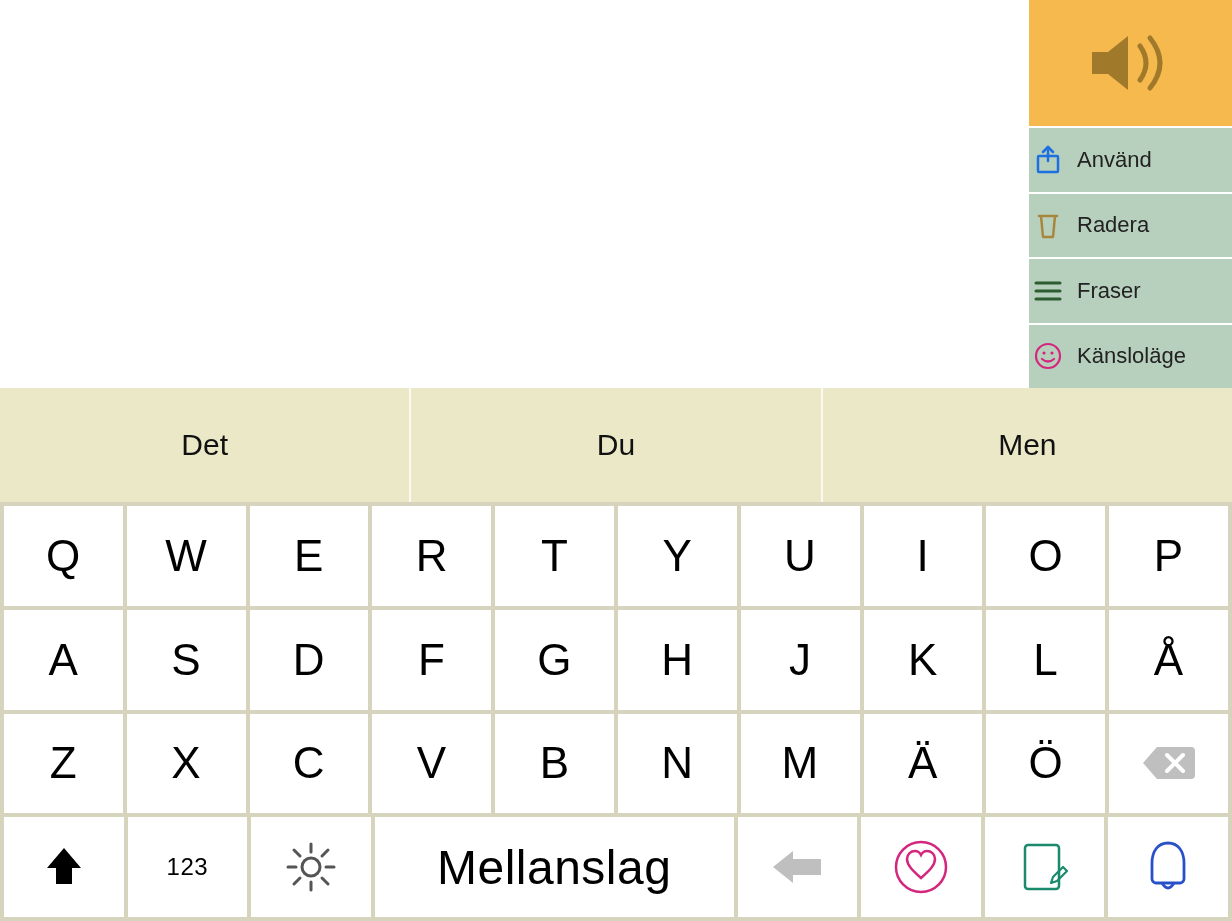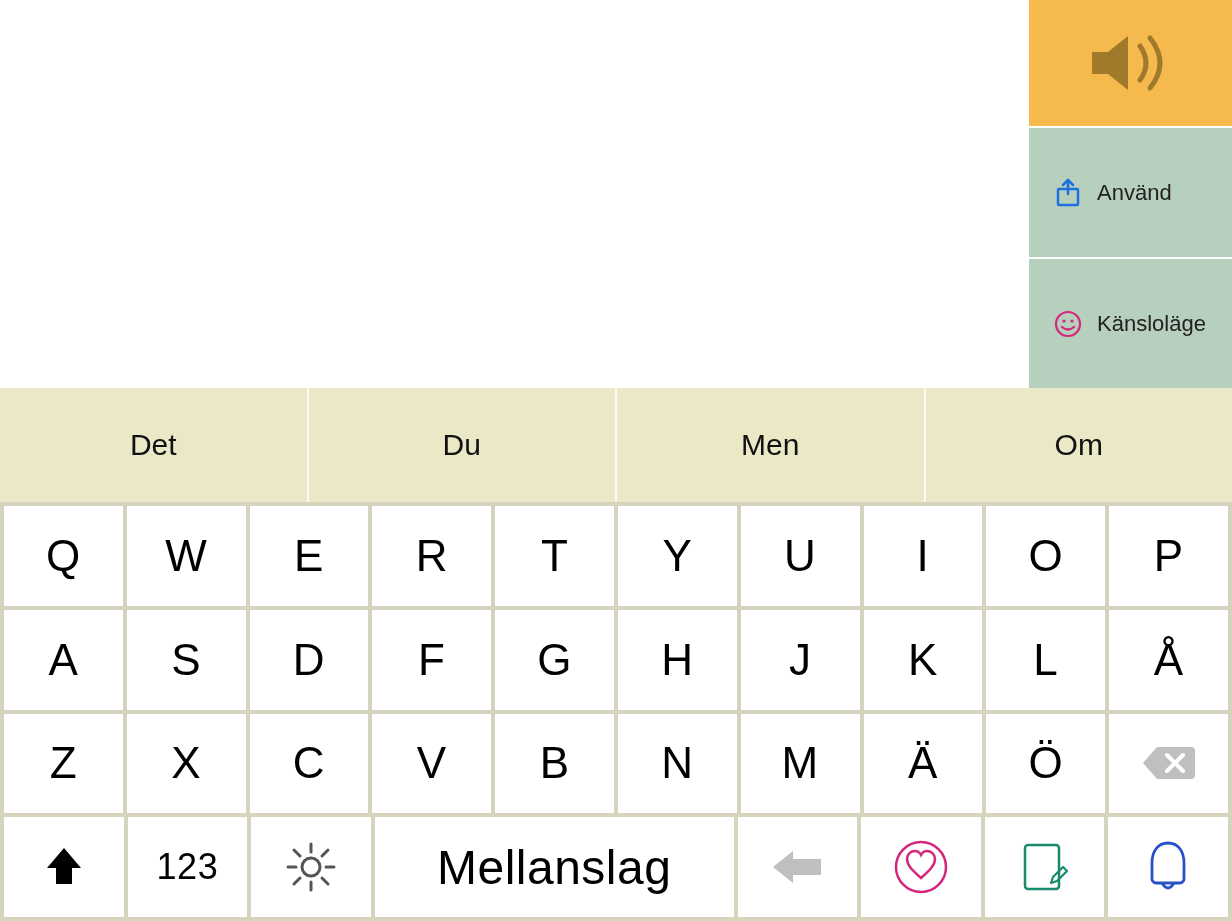--- a/index.html
+++ b/index.html
@@ -37,21 +37,21 @@
     align-items: center;
     justify-content: center;
     border-bottom: 2px solid #fff;
     cursor: pointer;
   }
   .side-item {
     flex: 1;
     background: #b7cfbd;
     display: flex;
     align-items: center;
-    padding-left: 24px;
+    padding-left: 4px;
     gap: 14px;
     font-size: 22px;
     color: #222;
     border-bottom: 2px solid #fff;
     cursor: pointer;
   }
   .side-item:last-child { border-bottom: none; text-align: right; }
   .side-icon {
     width: 30px;
     height: 30px;
@@ -95,21 +95,21 @@
     background: #fff;
     display: flex;
     align-items: center;
     justify-content: center;
     font-size: 44px;
     color: #000;
     cursor: pointer;
     letter-spacing: 0.5px;
   }
   .key.space { flex: 3; font-size: 48px; }
-  .key.func { font-size: 36px; }
+  .key.func { font-size: 24px; }
   .key svg { display: block; }
 </style>
 </head>
 <body>
 
 <div class="app">
 
   <div class="top">
     <div class="text-area"></div>
     <div class="side-panel">
@@ -128,21 +128,40 @@
         <span class="side-icon">
           <svg width="26" height="30" viewBox="0 0 26 30">
             <path d="M13 2 L13 16" stroke="#1e6fe0" stroke-width="2.5" fill="none" stroke-linecap="round"></path>
             <path d="M8 7 L13 2 L18 7" stroke="#1e6fe0" stroke-width="2.5" fill="none" stroke-linecap="round" stroke-linejoin="round"></path>
             <rect x="3" y="11" width="20" height="16" stroke="#1e6fe0" stroke-width="2.5" fill="none" rx="1"></rect>
           </svg>
         </span>
         <span>Använd</span>
       </div>
 
-
+      <div class="side-item">
+        <span class="side-icon">
+          <svg width="26" height="30" viewBox="0 0 26 30">
+            <path d="M4 6 H22" stroke="#a8873d" stroke-width="2.5" stroke-linecap="round"></path>
+            <path d="M6 6 L8 27 H18 L20 6" stroke="#a8873d" stroke-width="2.5" fill="none" stroke-linejoin="round"></path>
+          </svg>
+        </span>
+        <span>Radera</span>
+      </div>
+
+      <div class="side-item">
+        <span class="side-icon">
+          <svg width="28" height="22" viewBox="0 0 28 22">
+            <line x1="2" y1="3" x2="26" y2="3" stroke="#2d5a2f" stroke-width="3" stroke-linecap="round"></line>
+            <line x1="2" y1="11" x2="26" y2="11" stroke="#2d5a2f" stroke-width="3" stroke-linecap="round"></line>
+            <line x1="2" y1="19" x2="26" y2="19" stroke="#2d5a2f" stroke-width="3" stroke-linecap="round"></line>
+          </svg>
+        </span>
+        <span>Fraser</span>
+      </div>
 
       <div class="side-item">
         <span class="side-icon">
           <svg width="30" height="30" viewBox="0 0 30 30">
             <circle cx="15" cy="15" r="12" stroke="#d4267d" stroke-width="2.2" fill="none"></circle>
             <circle cx="11" cy="12" r="1.6" fill="#d4267d"></circle>
             <circle cx="19" cy="12" r="1.6" fill="#d4267d"></circle>
             <path d="M9 18 Q15 23 21 18" stroke="#d4267d" stroke-width="2.2" fill="none" stroke-linecap="round"></path>
           </svg>
         </span>
@@ -155,23 +174,20 @@
   <div class="suggestions">
     <div class="sugg">
         <span>Det</span>
       </div>
     <div class="sugg">
         <span>Du</span>
       </div>
     <div class="sugg">
         <span>Men</span>
       </div>
-    <div class="sugg">
-        <span>Om</span>
-      </div>
   </div>
 
   <div class="keyboard">
     <div class="krow">
       <div class="key">
           <span>Q</span>
         </div>
       <div class="key">
           <span>W</span>
         </div>

